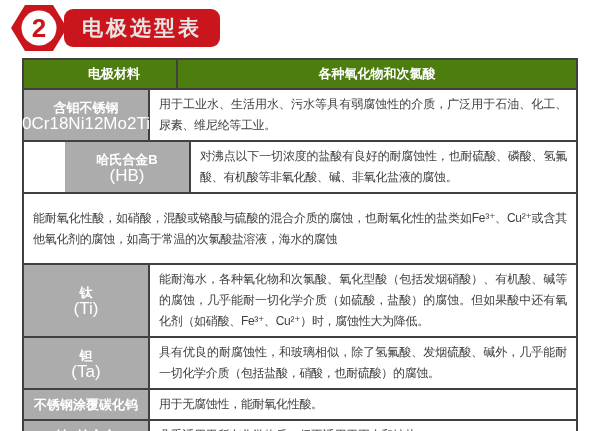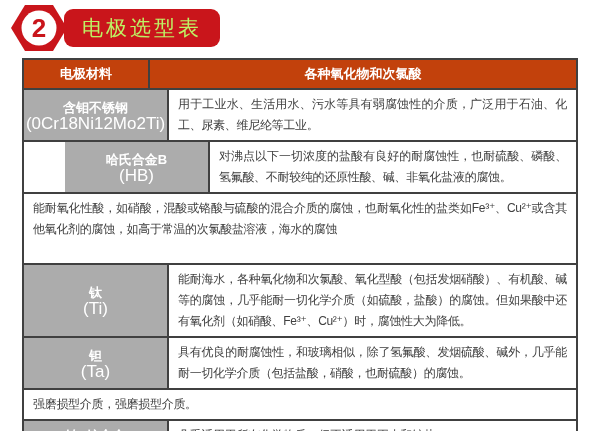--- a/index.html
+++ b/index.html
@@ -17,83 +17,85 @@
     position: absolute;
     left: 10px;
     top: 4px;
     display: flex;
     align-items: center;
   }
   .badge { width: 58px; height: 48px; position: relative; z-index: 2; }
   .title-pill {
     margin-left: -4px;
     background: #c9151b;
-    color: #bef264;
+    color: #e5e5e5;
     border-radius: 9px;
     height: 38px;
     min-width: 148px;
     display: flex;
     align-items: center;
     justify-content: center;
     font-size: 21px;
-    font-weight: normal;
+    font-weight: bold;
     letter-spacing: 3px;
     padding: 0 18px;
     z-index: 1;
   }
 
   
   .selection-table {
     position: absolute;
     left: 22px;
     top: 58px;
     width: 556px;
     border: 2px solid #404040;
     background: #ffffff;
   }
   .t-head {
     display: flex;
-    background: #c2410c;
+    background: #4d7c0f;
     color: #ffffff;
     font-weight: bold;
     font-size: 13px;
     min-height: 28px;
+    padding-left: 28px;
   }
   .t-head .col1 {
     width: 126px;
     border-right: 2px solid #404040;
     display: flex; align-items: center; justify-content: center;
   }
   .t-head .col2 {
     flex: 1;
     display: flex; align-items: center; justify-content: center;
   }
   .row {
     display: flex;
     border-top: 2px solid #404040;
   }
   .cell.material {
-    width: 145px;
+    width: 126px;
     background: #acacac;
     color: #ffffff;
     border-right: 2px solid #404040;
     display: flex;
     flex-direction: column;
     align-items: center;
     justify-content: center;
     text-align: center;
     padding: 2px 3px;
   }
   .material-name { font-size: 13px; font-weight: bold; line-height: 17px; }
   .material-code { font-size: 17px; font-weight: normal; line-height: 16px; }
   .cell.desc {
     flex: 1;
     background: #ffffff;
     color: #404040;
     display: flex;
+    align-items: center;
     padding: 4px 9px;
   }
   .desc-text {
     font-size: 12px;
     line-height: 21px;
     letter-spacing: -0.3px;
     text-align: justify;
   }
   
   #table-body .row:nth-child(1) { min-height: 52px; }
@@ -131,21 +133,21 @@
       <div class="desc-text">用于工业水、生活用水、污水等具有弱腐蚀性的介质，广泛用于石油、化工、尿素、维尼纶等工业。</div>
     </div>
   </div>
 
   <div class="row">
     <div class="cell material">
       <div class="material-name">哈氏合金B</div>
       <div class="material-code">(HB)</div>
     </div>
     <div class="cell desc">
-      <div class="desc-text">对沸点以下一切浓度的盐酸有良好的耐腐蚀性，也耐硫酸、磷酸、氢氟酸、不耐较纯的还原性酸、碱、非氧化盐液的腐蚀。</div>
+      <div class="desc-text">对沸点以下一切浓度的盐酸有良好的耐腐蚀性，也耐硫酸、磷酸、氢氟酸、有机酸等非氧化酸、碱、非氧化盐液的腐蚀。</div>
     </div>
   </div>
 
   <div class="row">
     <div class="cell desc">
       <div class="desc-text">能耐氧化性酸，如硝酸，混酸或铬酸与硫酸的混合介质的腐蚀，也耐氧化性的盐类如Fe³⁺、Cu²⁺或含其他氧化剂的腐蚀，如高于常温的次氯酸盐溶液，海水的腐蚀</div>
     </div>
   </div>
 
   <div class="row">
@@ -162,22 +164,26 @@
     <div class="cell material">
       <div class="material-name">钽</div>
       <div class="material-code">(Ta)</div>
     </div>
     <div class="cell desc">
       <div class="desc-text">具有优良的耐腐蚀性，和玻璃相似，除了氢氟酸、发烟硫酸、碱外，几乎能耐一切化学介质（包括盐酸，硝酸，也耐硫酸）的腐蚀。</div>
     </div>
   </div>
 
   <div class="row">
+    <div class="cell material">
+      <div class="material-name">不锈钢涂覆碳化钨</div>
+
+    </div>
     <div class="cell desc">
-      <div class="desc-text">强磨损型介质，强磨损型介质。</div>
+      <div class="desc-text">用于无腐蚀性，能耐氧化性酸。</div>
     </div>
   </div>
 
   <div class="row">
     <div class="cell material">
       <div class="material-name">铂--铱合金</div>
 
     </div>
     <div class="cell desc">
       <div class="desc-text">几乎适用于所有化学物质，但不适用于王水和铵盐。</div>

